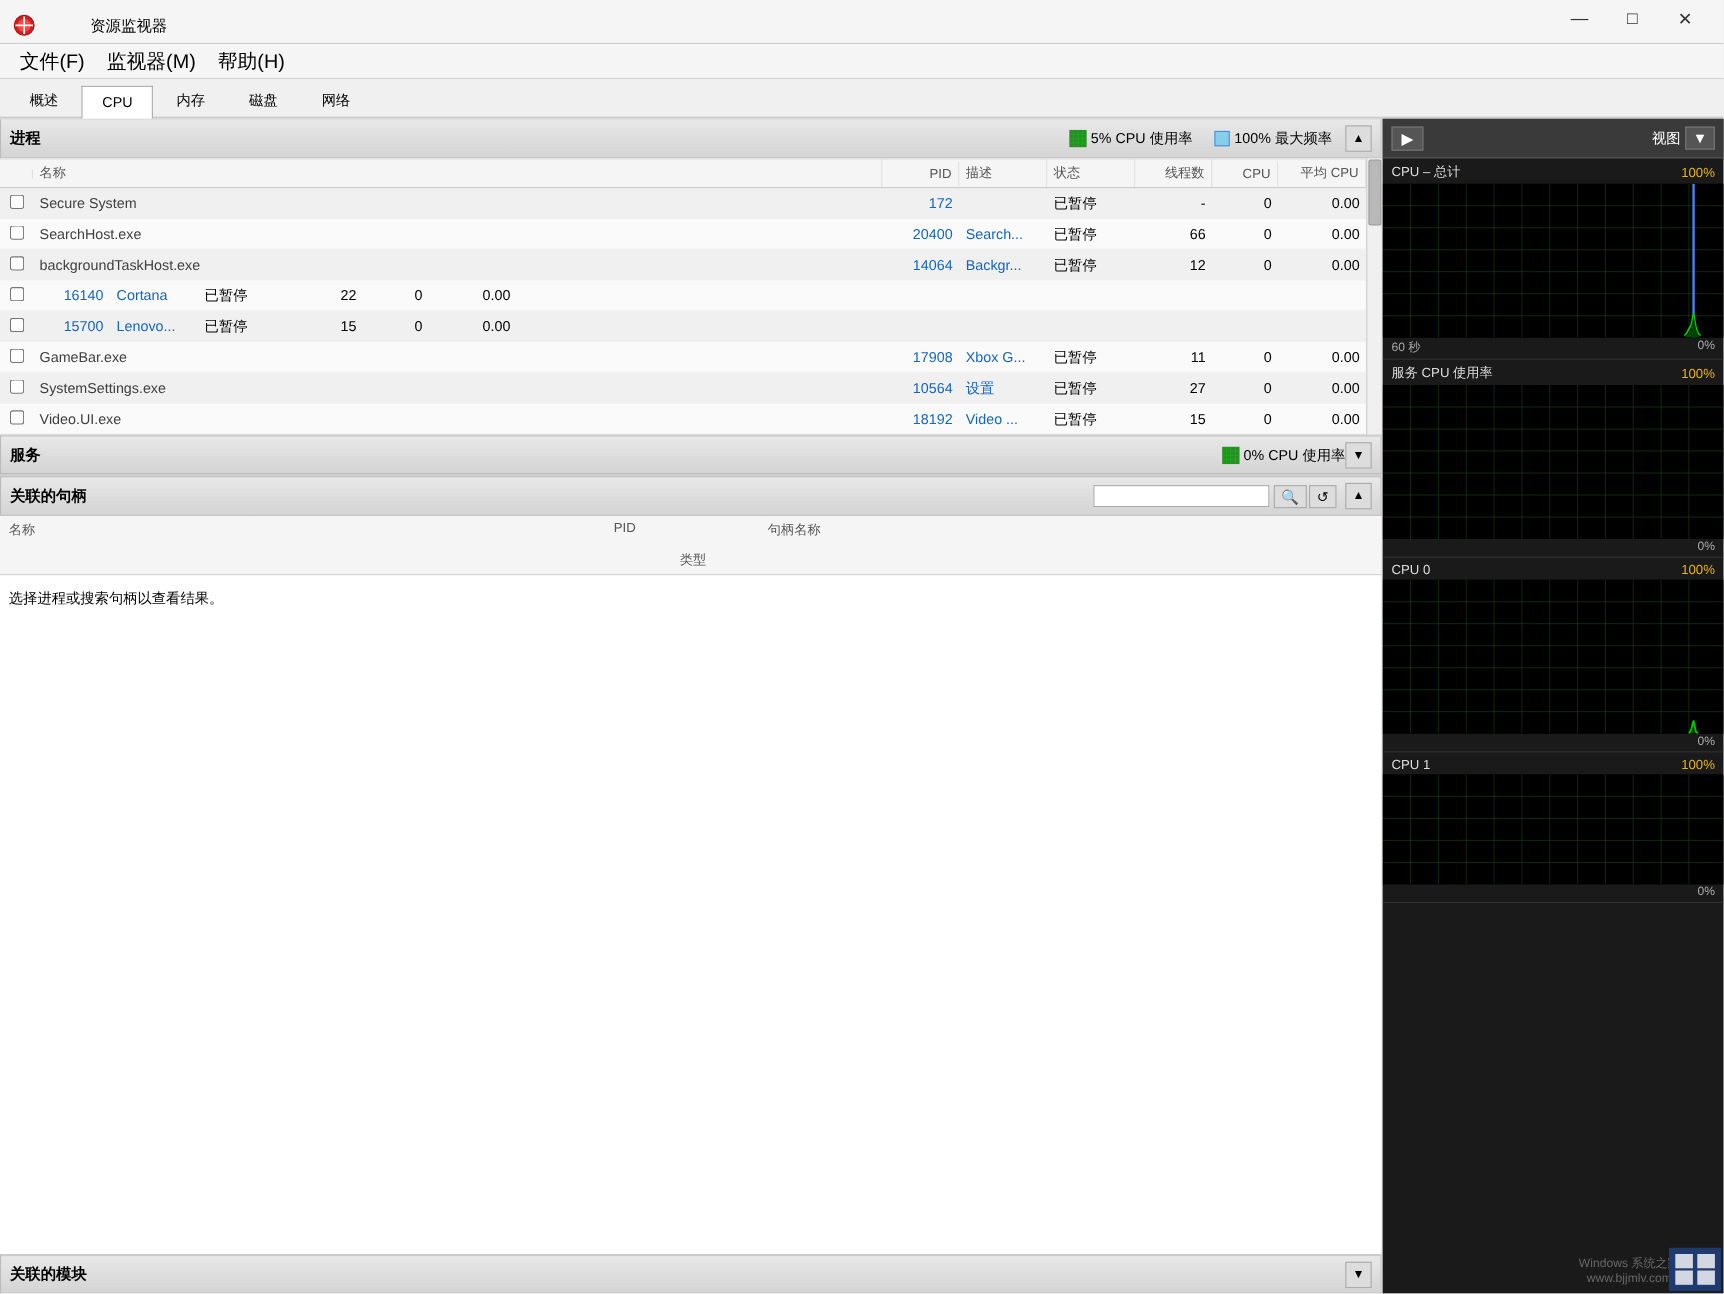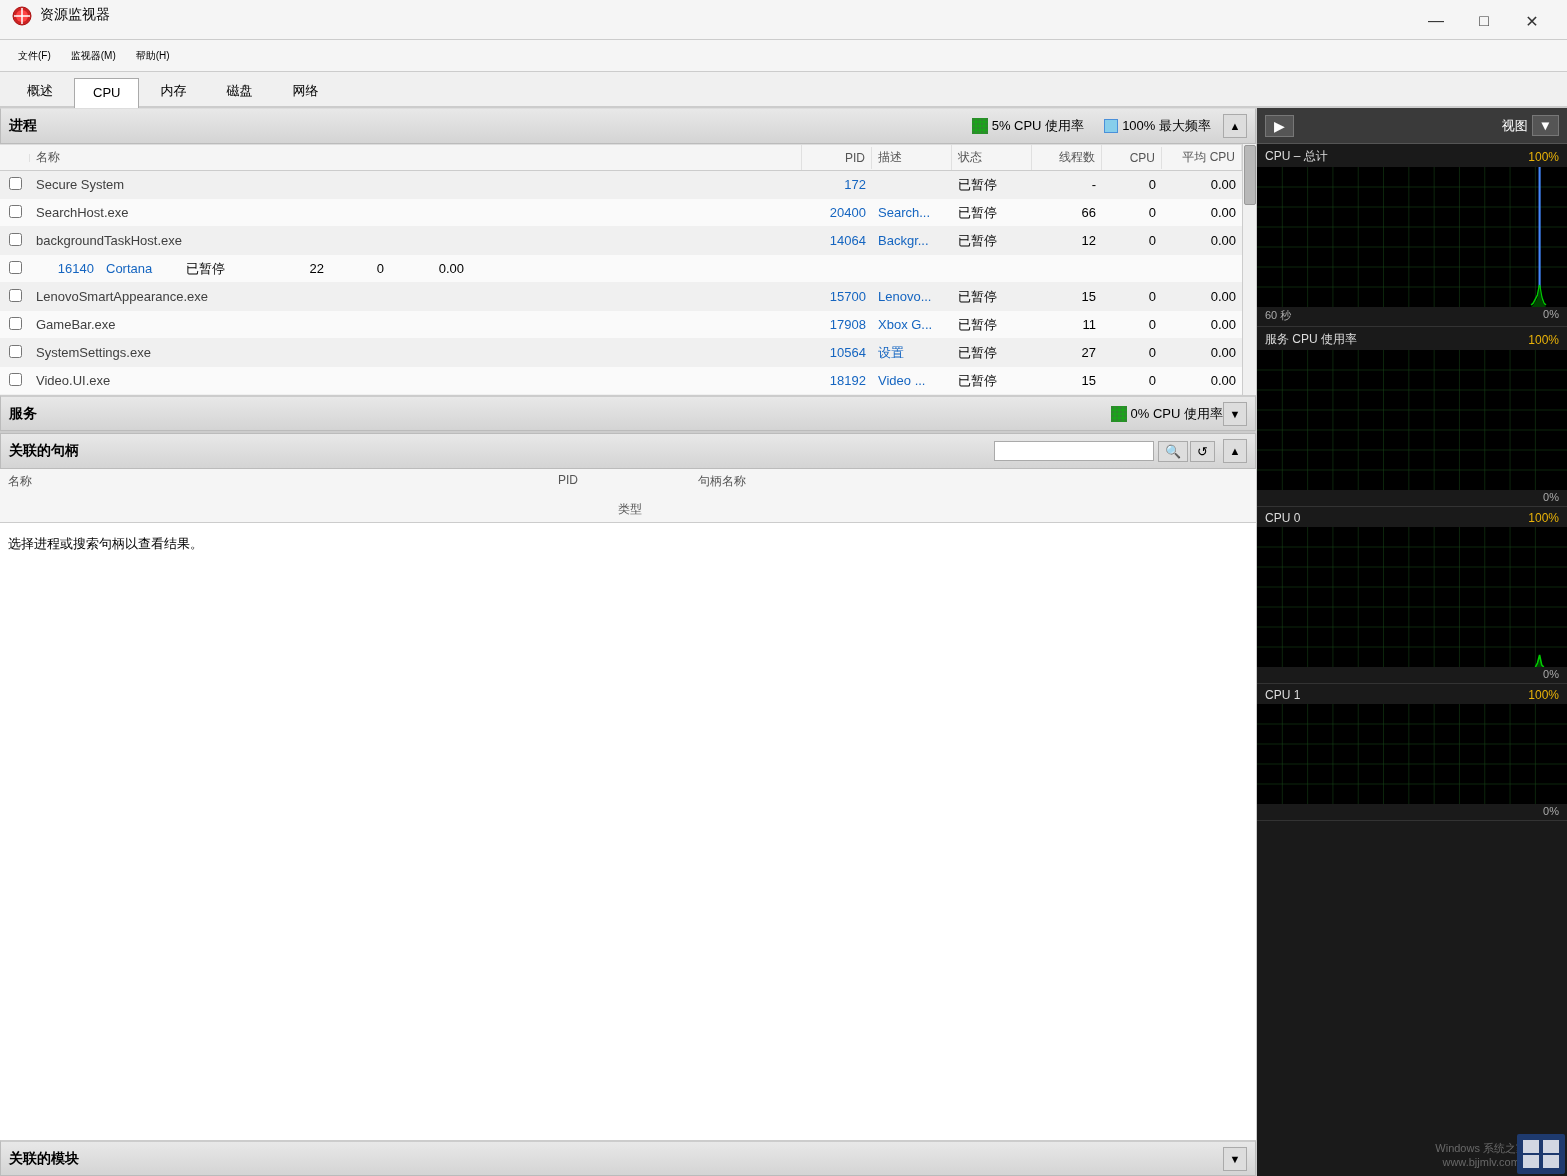--- a/index.html
+++ b/index.html
@@ -8,25 +8,26 @@
       font-size: 13px;
       background: #f0f0f0;
       width: 1567px;
       height: 1176px;
       overflow: hidden;
     }
 
     
     .title-bar {
       display: flex;
-      align-items: flex-start;
+      align-items: flex-end;
       background: #f5f5f5;
       border-bottom: 1px solid #ccc;
       padding: 6px 12px;
       height: 40px;
+      gap: 42px;
     }
     .title-bar-icon {
       width: 20px;
       height: 20px;
       margin-right: 8px;
     }
     .title-bar-text {
       flex: 1;
       font-size: 14px;
       font-weight: normal;
@@ -53,21 +54,21 @@
       display: flex;
       background: #f5f5f5;
       border-bottom: 1px solid #ccc;
       padding: 2px 8px;
       height: 32px;
       align-items: center;
     }
     .menu-item {
       padding: 4px 10px;
       cursor: pointer;
-      font-size: 10px;
+      font-size: 18px;
     }
 
     
     .tab-bar {
       display: flex;
       background: #f0f0f0;
       border-bottom: 2px solid #ccc;
       padding: 0 8px;
       height: 36px;
       align-items: flex-end;
@@ -481,21 +482,20 @@
     <div class="td td-desc">Cortana</div>
     <div class="td td-status">已暂停</div>
     <div class="td td-threads">22</div>
     <div class="td td-cpu">0</div>
     <div class="td td-avgcpu">0.00</div>
   </div>
             <div class="table-row">
     <div class="td td-check">
       <input type="checkbox" style="margin: 0px;">
     </div>
-    <div class="td td-name">LenovoSmartAppearance.exe</div>
     <div class="td td-pid">15700</div>
     <div class="td td-desc">Lenovo...</div>
     <div class="td td-status">已暂停</div>
     <div class="td td-threads">15</div>
     <div class="td td-cpu">0</div>
     <div class="td td-avgcpu">0.00</div>
   </div>
             <div class="table-row alt">
     <div class="td td-check">
       <input type="checkbox" style="margin: 0px;">

